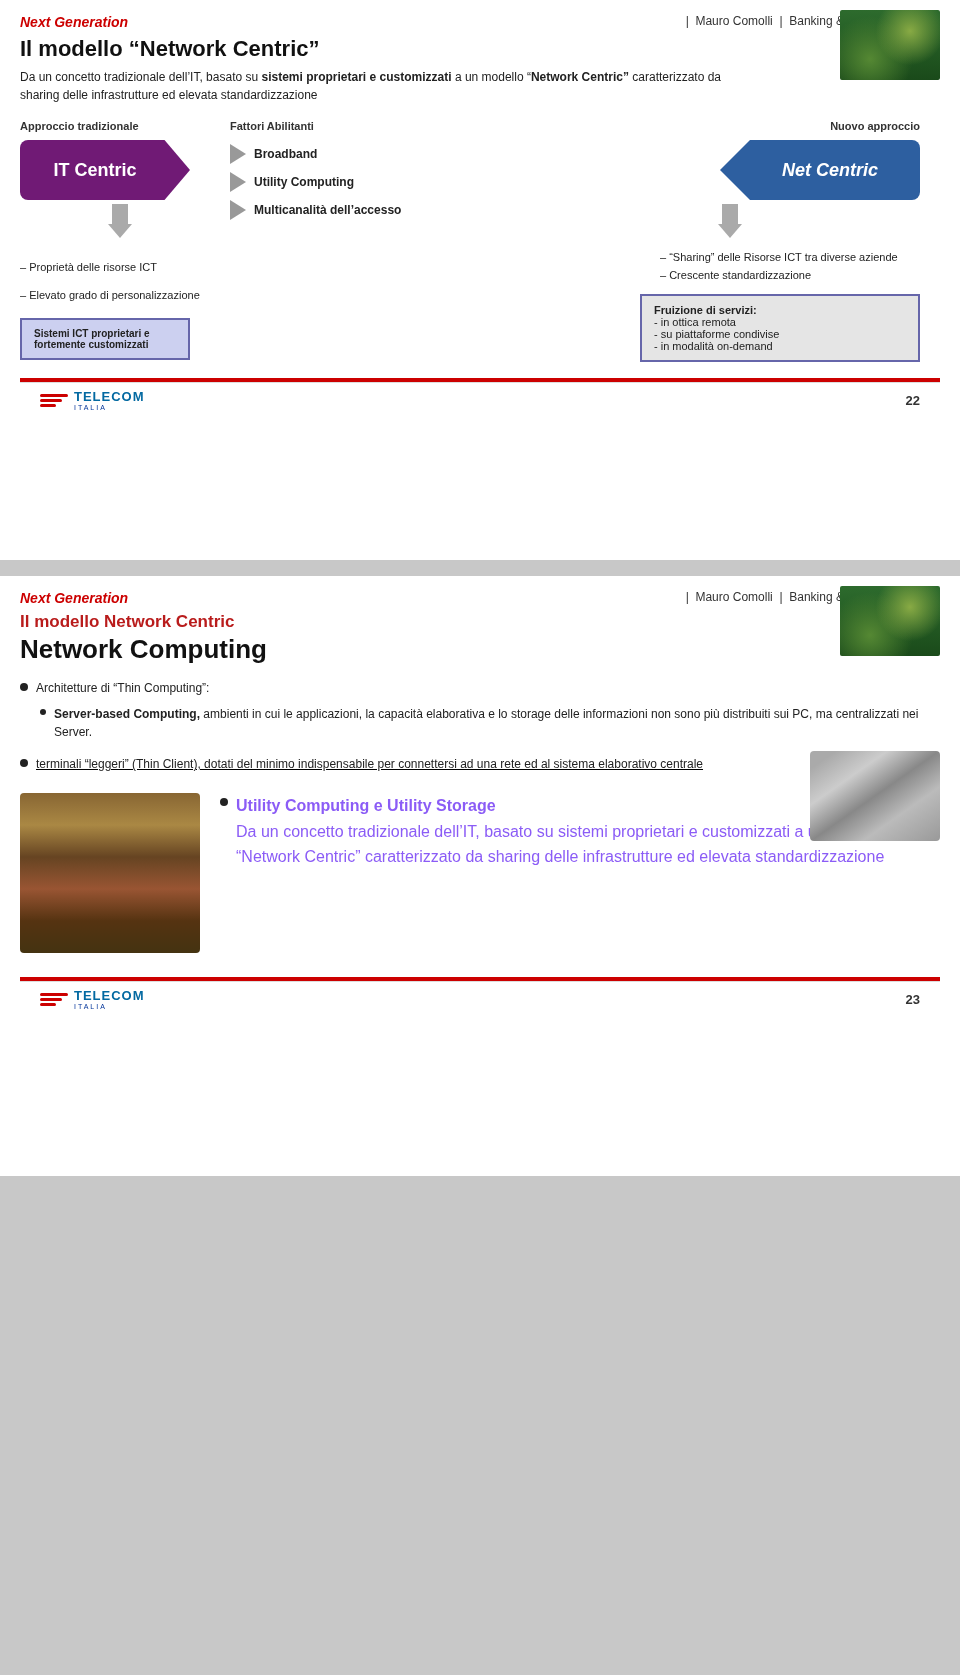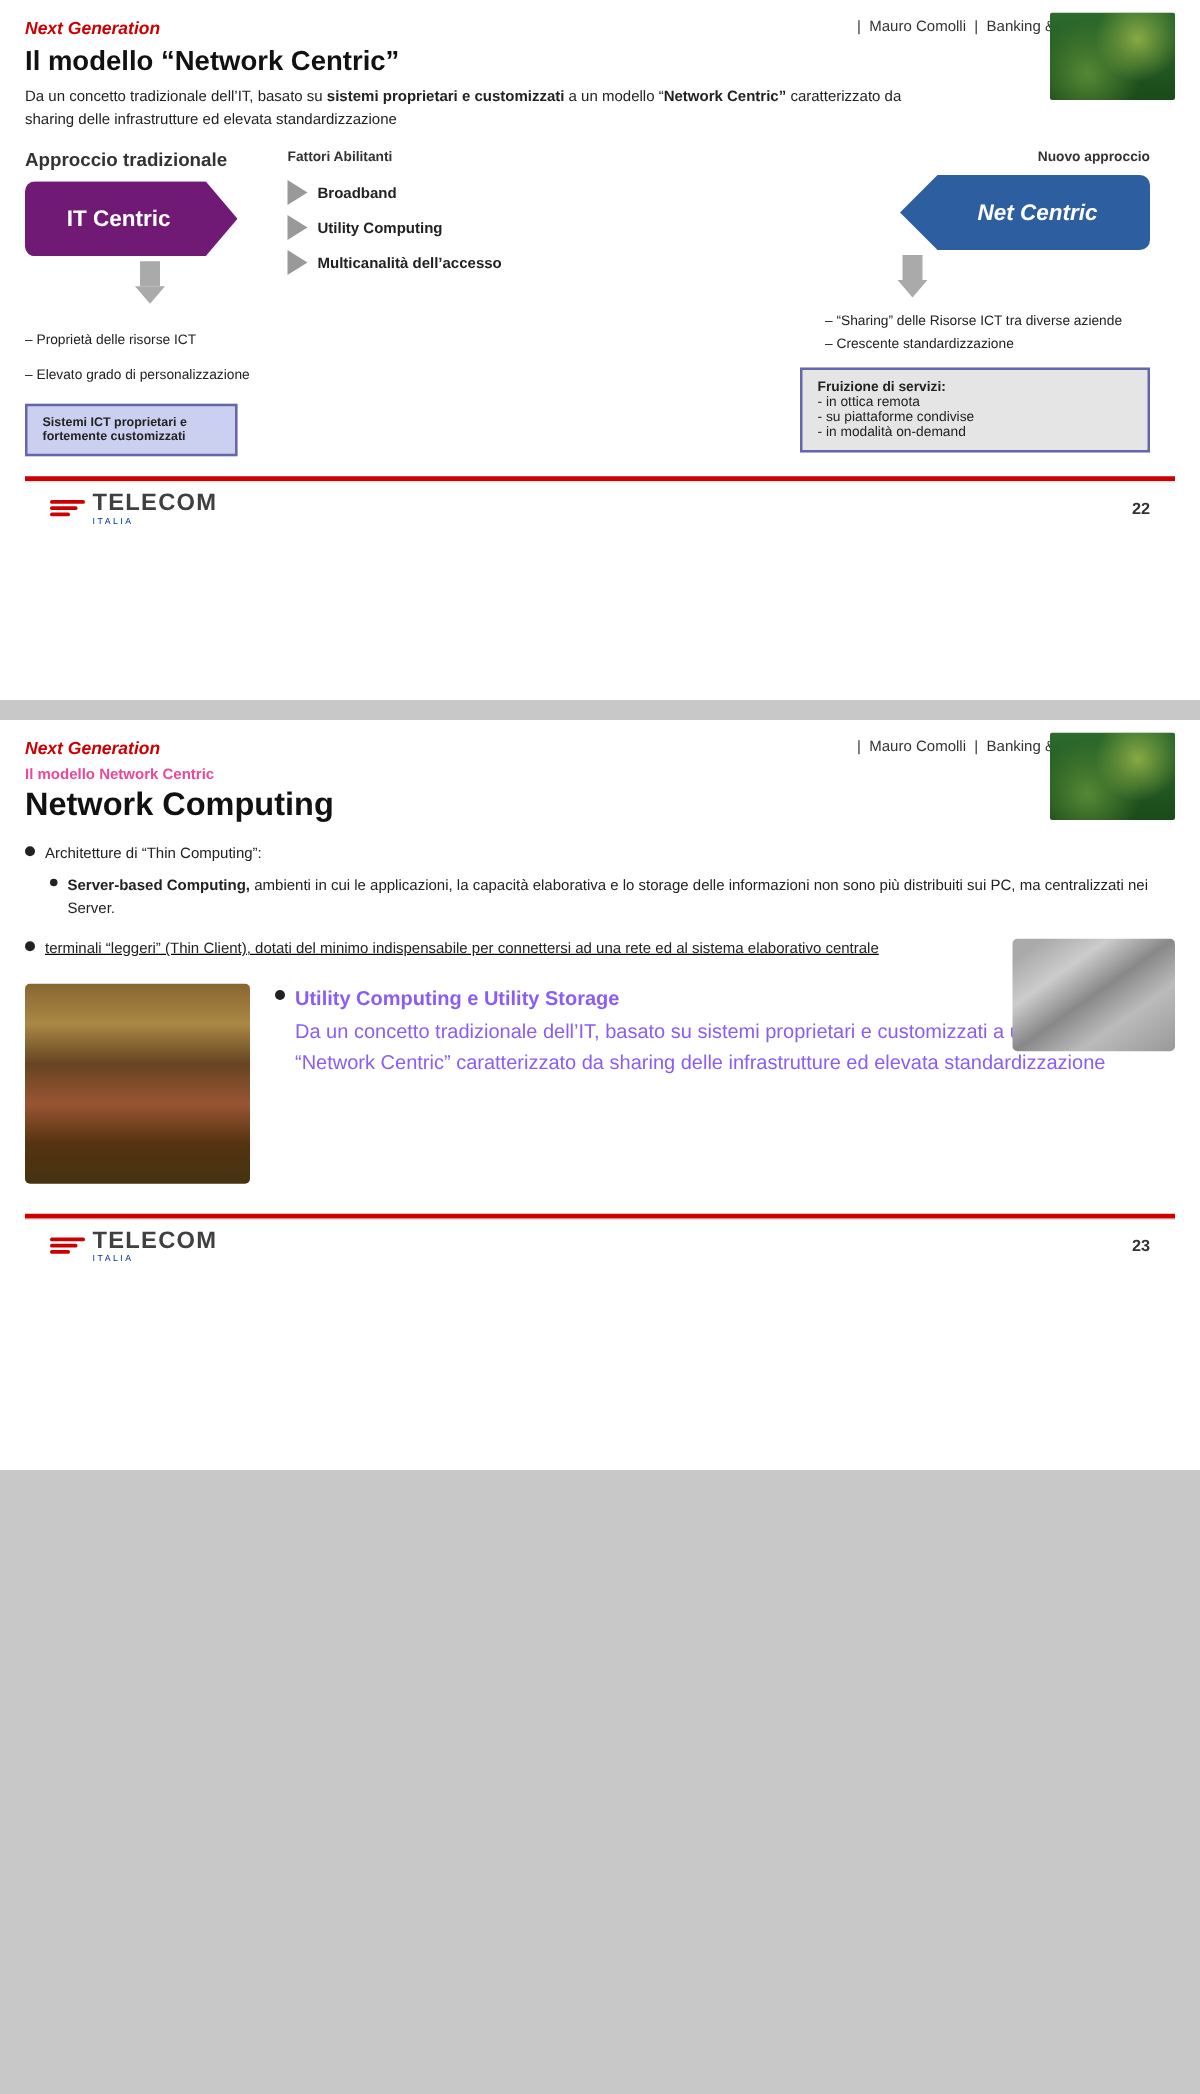--- a/index.html
+++ b/index.html
@@ -109,21 +109,21 @@
     }
 
     .col-right {
       width: 380px;
       display: flex;
       flex-direction: column;
       align-items: flex-end;
     }
 
     .section-label {
-      font-size: 15px;
+      font-size: 11px;
       font-weight: 700;
       color: #333;
       margin-bottom: 8px;
       text-align: center;
     }
 
     .box-it-centric {
       background: #701a75;
       color: white;
       font-size: 18px;
@@ -287,23 +287,23 @@
       gap: 2px;
     }
 
     .wave-line {
       height: 3px;
       border-radius: 2px;
       background: #cc0000;
     }
 
     .telecom-text {
-      font-size: 19px;
+      font-size: 13px;
       font-weight: 900;
-      color: #404040;
+      color: #0369a1;
       letter-spacing: 1px;
     }
 
     .telecom-italia-sub {
       font-size: 7px;
       color: #003399;
       letter-spacing: 2px;
     }
 
     .page-num {
@@ -313,23 +313,23 @@
     }
 
     
     .slide2 {
       min-height: 600px;
       padding: 14px 20px 20px 20px;
       position: relative;
     }
 
     .slide2-title-small {
-      font-size: 12px;
-      font-weight: 700;
-      color: #ec4899;
+      font-size: 17px;
+      font-weight: 700;
+      color: #b91c1c;
       margin-bottom: 2px;
     }
 
     .slide2-title-large {
       font-size: 26px;
       font-weight: 900;
       color: #111;
       margin-bottom: 14px;
     }
 

